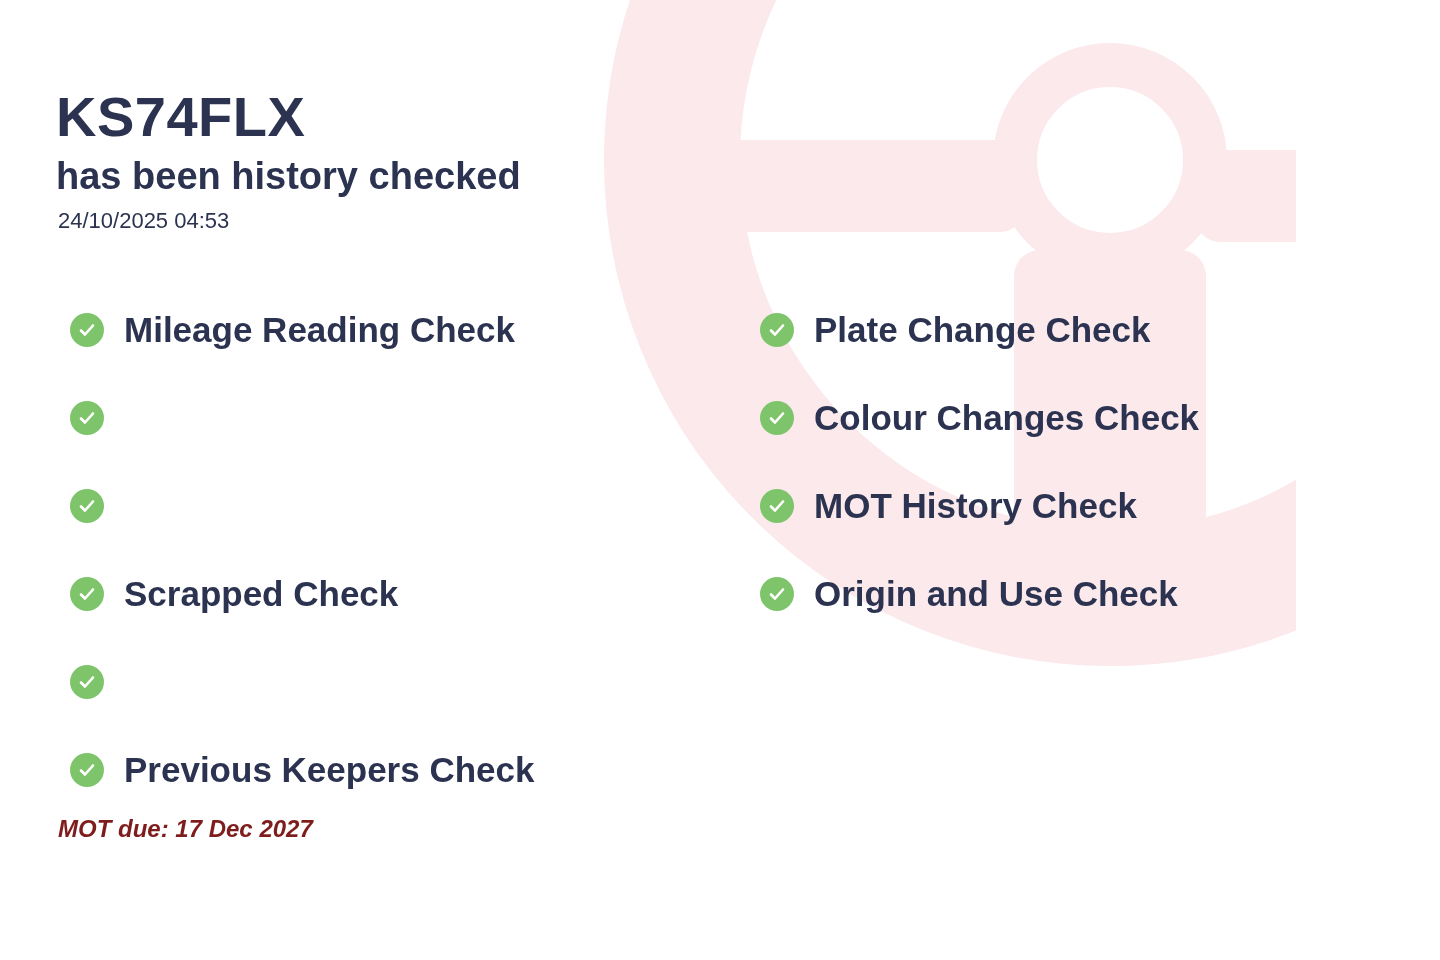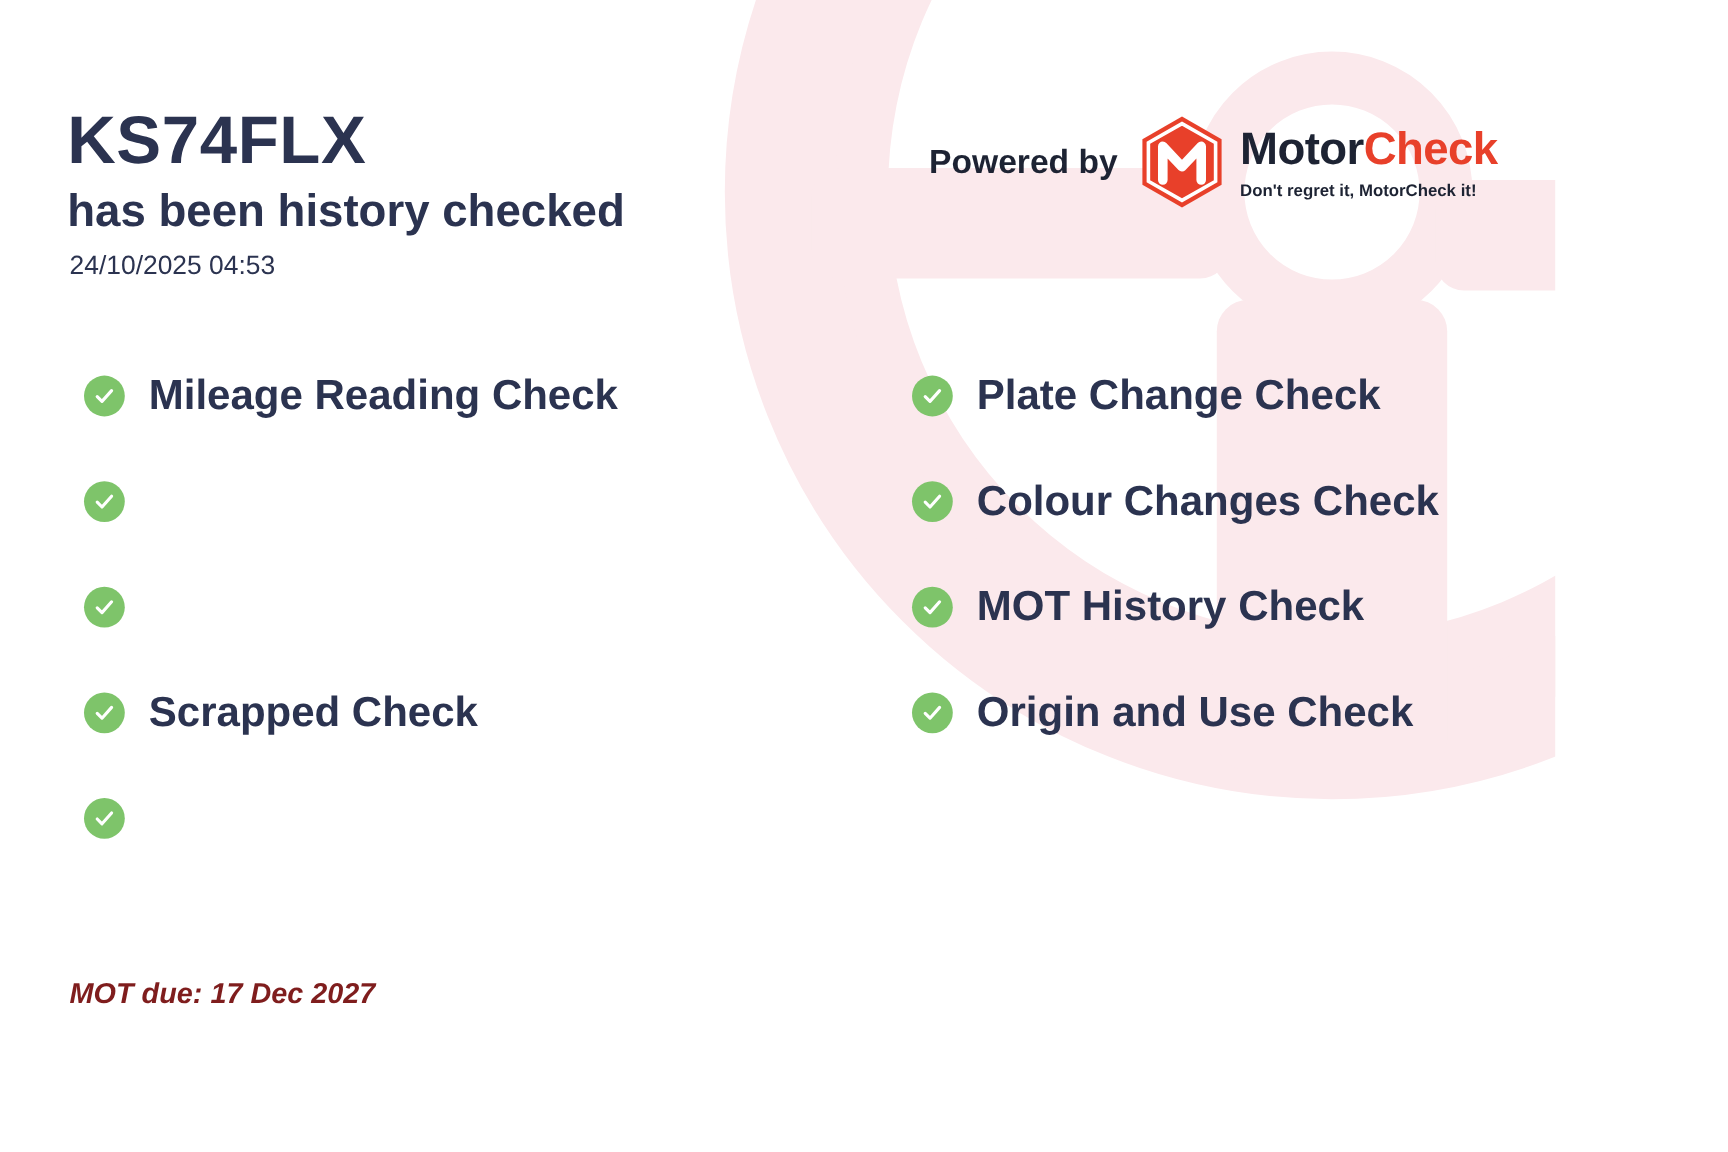--- a/index.html
+++ b/index.html
@@ -182,113 +182,103 @@
       </g>
     </svg>
   </div>
 
   <div class="header">
     <div class="reg">KS74FLX</div>
     <div class="subtitle">has been history checked</div>
     <div class="timestamp">24/10/2025 04:53</div>
   </div>
 
-  <div class="powered">
-    <div class="powered-label">Powered by</div>
-    <div class="brand">
-      <div class="brand-hex">
-        <svg width="72" height="78" viewBox="0 0 72 78" aria-hidden="true">
-          <path d="M36 1 L69 20 L69 58 L36 77 L3 58 L3 20 Z" fill="#e8402a"></path>
-          <path d="M36 7 L64 23 L64 55 L36 71 L8 55 L8 23 Z" fill="none" stroke="#ffffff" stroke-width="3"></path>
-          <path d="M20 54 L20 26 L36 43 L52 26 L52 54" fill="none" stroke="#ffffff" stroke-width="8" stroke-linecap="round" stroke-linejoin="round"></path>
-        </svg>
-      </div>
-      <div class="brand-text">
-        <div class="brand-name">
-          <span class="b1">Motor</span><span class="b2">Check</span>
-        </div>
-        <div class="brand-tag">Don't regret it, MotorCheck it!</div>
+
+  <div class="checks">
+
+    <div class="col col-left">
+      <div class="check-item">
+        <span class="tick">
+          <svg width="20" height="20" viewBox="0 0 20 20">
+              <path d="M4 10.5 L8 14.5 L16 5.5" fill="none" stroke="#ffffff" stroke-width="2.6" stroke-linecap="round" stroke-linejoin="round"></path>
+            </svg>
+        </span>
+        <span class="check-label">Mileage Reading Check</span>
+      </div>
+      <div class="check-item">
+        <span class="tick">
+          <svg width="20" height="20" viewBox="0 0 20 20">
+              <path d="M4 10.5 L8 14.5 L16 5.5" fill="none" stroke="#ffffff" stroke-width="2.6" stroke-linecap="round" stroke-linejoin="round"></path>
+            </svg>
+        </span>
+      </div>
+      <div class="check-item">
+        <span class="tick">
+          <svg width="20" height="20" viewBox="0 0 20 20">
+              <path d="M4 10.5 L8 14.5 L16 5.5" fill="none" stroke="#ffffff" stroke-width="2.6" stroke-linecap="round" stroke-linejoin="round"></path>
+            </svg>
+        </span>
+      </div>
+      <div class="check-item">
+        <span class="tick">
+          <svg width="20" height="20" viewBox="0 0 20 20">
+              <path d="M4 10.5 L8 14.5 L16 5.5" fill="none" stroke="#ffffff" stroke-width="2.6" stroke-linecap="round" stroke-linejoin="round"></path>
+            </svg>
+        </span>
+        <span class="check-label">Scrapped Check</span>
+      </div>
+      <div class="check-item">
+        <span class="tick">
+          <svg width="20" height="20" viewBox="0 0 20 20">
+              <path d="M4 10.5 L8 14.5 L16 5.5" fill="none" stroke="#ffffff" stroke-width="2.6" stroke-linecap="round" stroke-linejoin="round"></path>
+            </svg>
+        </span>
+      </div>
+      <div class="check-item">
+        <span class="tick">
+          <svg width="20" height="20" viewBox="0 0 20 20">
+              <path d="M4 10.5 L8 14.5 L16 5.5" fill="none" stroke="#ffffff" stroke-width="2.6" stroke-linecap="round" stroke-linejoin="round"></path>
+            </svg>
+        </span>
+        <span class="check-label">Previous Keepers Check</span>
       </div>
     </div>
+
+    <div class="col col-right">
+      <div class="check-item">
+        <span class="tick">
+          <svg width="20" height="20" viewBox="0 0 20 20">
+              <path d="M4 10.5 L8 14.5 L16 5.5" fill="none" stroke="#ffffff" stroke-width="2.6" stroke-linecap="round" stroke-linejoin="round"></path>
+            </svg>
+        </span>
+        <span class="check-label">Plate Change Check</span>
+      </div>
+      <div class="check-item">
+        <span class="tick">
+          <svg width="20" height="20" viewBox="0 0 20 20">
+              <path d="M4 10.5 L8 14.5 L16 5.5" fill="none" stroke="#ffffff" stroke-width="2.6" stroke-linecap="round" stroke-linejoin="round"></path>
+            </svg>
+        </span>
+        <span class="check-label">Colour Changes Check</span>
+      </div>
+      <div class="check-item">
+        <span class="tick">
+          <svg width="20" height="20" viewBox="0 0 20 20">
+              <path d="M4 10.5 L8 14.5 L16 5.5" fill="none" stroke="#ffffff" stroke-width="2.6" stroke-linecap="round" stroke-linejoin="round"></path>
+            </svg>
+        </span>
+        <span class="check-label">MOT History Check</span>
+      </div>
+      <div class="check-item">
+        <span class="tick">
+          <svg width="20" height="20" viewBox="0 0 20 20">
+              <path d="M4 10.5 L8 14.5 L16 5.5" fill="none" stroke="#ffffff" stroke-width="2.6" stroke-linecap="round" stroke-linejoin="round"></path>
+            </svg>
+        </span>
+        <span class="check-label">Origin and Use Check</span>
+      </div>
+    </div>
+
   </div>
 
-  <div class="checks">
-
-    <div class="col col-left">
-      <div class="check-item">
-        <span class="tick">
-          <svg width="20" height="20" viewBox="0 0 20 20">
-              <path d="M4 10.5 L8 14.5 L16 5.5" fill="none" stroke="#ffffff" stroke-width="2.6" stroke-linecap="round" stroke-linejoin="round"></path>
-            </svg>
-        </span>
-        <span class="check-label">Mileage Reading Check</span>
-      </div>
-      <div class="check-item">
-        <span class="tick">
-          <svg width="20" height="20" viewBox="0 0 20 20">
-              <path d="M4 10.5 L8 14.5 L16 5.5" fill="none" stroke="#ffffff" stroke-width="2.6" stroke-linecap="round" stroke-linejoin="round"></path>
-            </svg>
-        </span>
-      </div>
-      <div class="check-item">
-        <span class="tick">
-          <svg width="20" height="20" viewBox="0 0 20 20">
-              <path d="M4 10.5 L8 14.5 L16 5.5" fill="none" stroke="#ffffff" stroke-width="2.6" stroke-linecap="round" stroke-linejoin="round"></path>
-            </svg>
-        </span>
-      </div>
-      <div class="check-item">
-        <span class="tick">
-          <svg width="20" height="20" viewBox="0 0 20 20">
-              <path d="M4 10.5 L8 14.5 L16 5.5" fill="none" stroke="#ffffff" stroke-width="2.6" stroke-linecap="round" stroke-linejoin="round"></path>
-            </svg>
-        </span>
-        <span class="check-label">Scrapped Check</span>
-      </div>
-      <div class="check-item">
-        <span class="tick">
-          <svg width="20" height="20" viewBox="0 0 20 20">
-              <path d="M4 10.5 L8 14.5 L16 5.5" fill="none" stroke="#ffffff" stroke-width="2.6" stroke-linecap="round" stroke-linejoin="round"></path>
-            </svg>
-        </span>
-      </div>
-    </div>
-
-    <div class="col col-right">
-      <div class="check-item">
-        <span class="tick">
-          <svg width="20" height="20" viewBox="0 0 20 20">
-              <path d="M4 10.5 L8 14.5 L16 5.5" fill="none" stroke="#ffffff" stroke-width="2.6" stroke-linecap="round" stroke-linejoin="round"></path>
-            </svg>
-        </span>
-        <span class="check-label">Plate Change Check</span>
-      </div>
-      <div class="check-item">
-        <span class="tick">
-          <svg width="20" height="20" viewBox="0 0 20 20">
-              <path d="M4 10.5 L8 14.5 L16 5.5" fill="none" stroke="#ffffff" stroke-width="2.6" stroke-linecap="round" stroke-linejoin="round"></path>
-            </svg>
-        </span>
-        <span class="check-label">Colour Changes Check</span>
-      </div>
-      <div class="check-item">
-        <span class="tick">
-          <svg width="20" height="20" viewBox="0 0 20 20">
-              <path d="M4 10.5 L8 14.5 L16 5.5" fill="none" stroke="#ffffff" stroke-width="2.6" stroke-linecap="round" stroke-linejoin="round"></path>
-            </svg>
-        </span>
-        <span class="check-label">MOT History Check</span>
-      </div>
-      <div class="check-item">
-        <span class="tick">
-          <svg width="20" height="20" viewBox="0 0 20 20">
-              <path d="M4 10.5 L8 14.5 L16 5.5" fill="none" stroke="#ffffff" stroke-width="2.6" stroke-linecap="round" stroke-linejoin="round"></path>
-            </svg>
-        </span>
-        <span class="check-label">Origin and Use Check</span>
-      </div>
-    </div>
-
-  </div>
-
   <div class="mot-due">MOT due: 17 Dec 2027</div>
 
 </div>
 
 </body></html>

